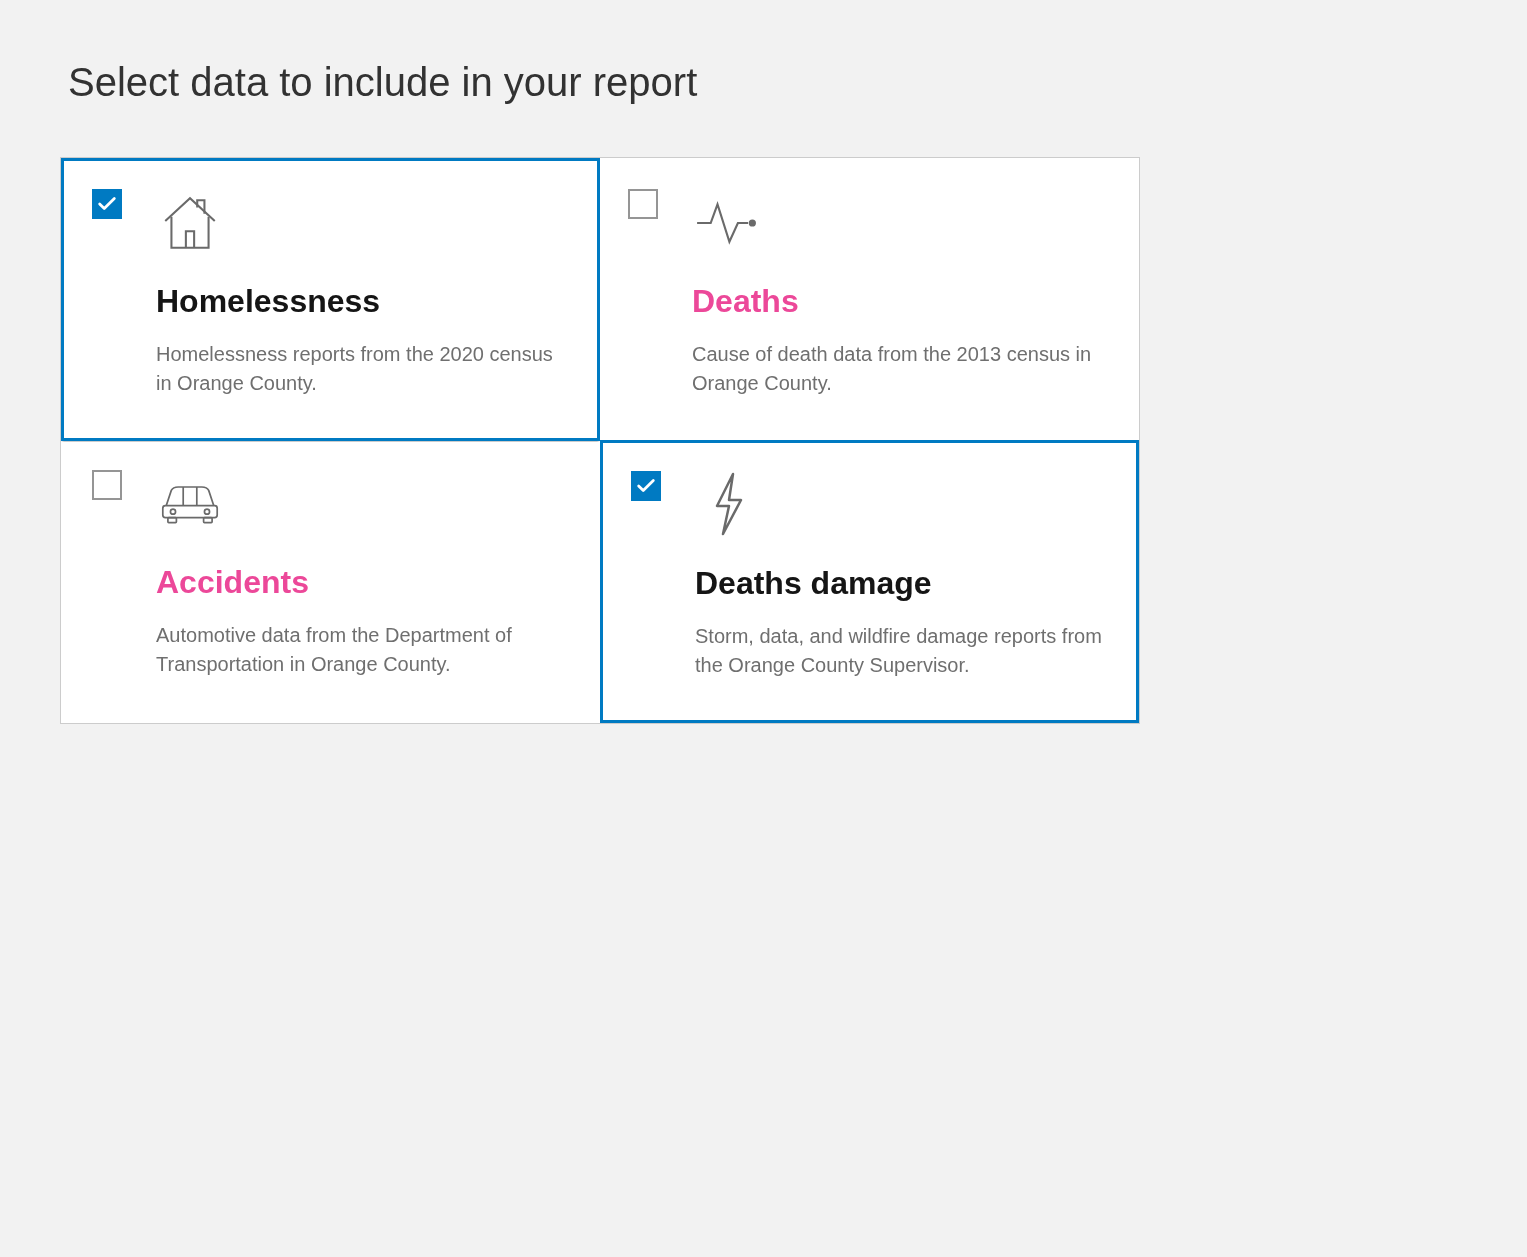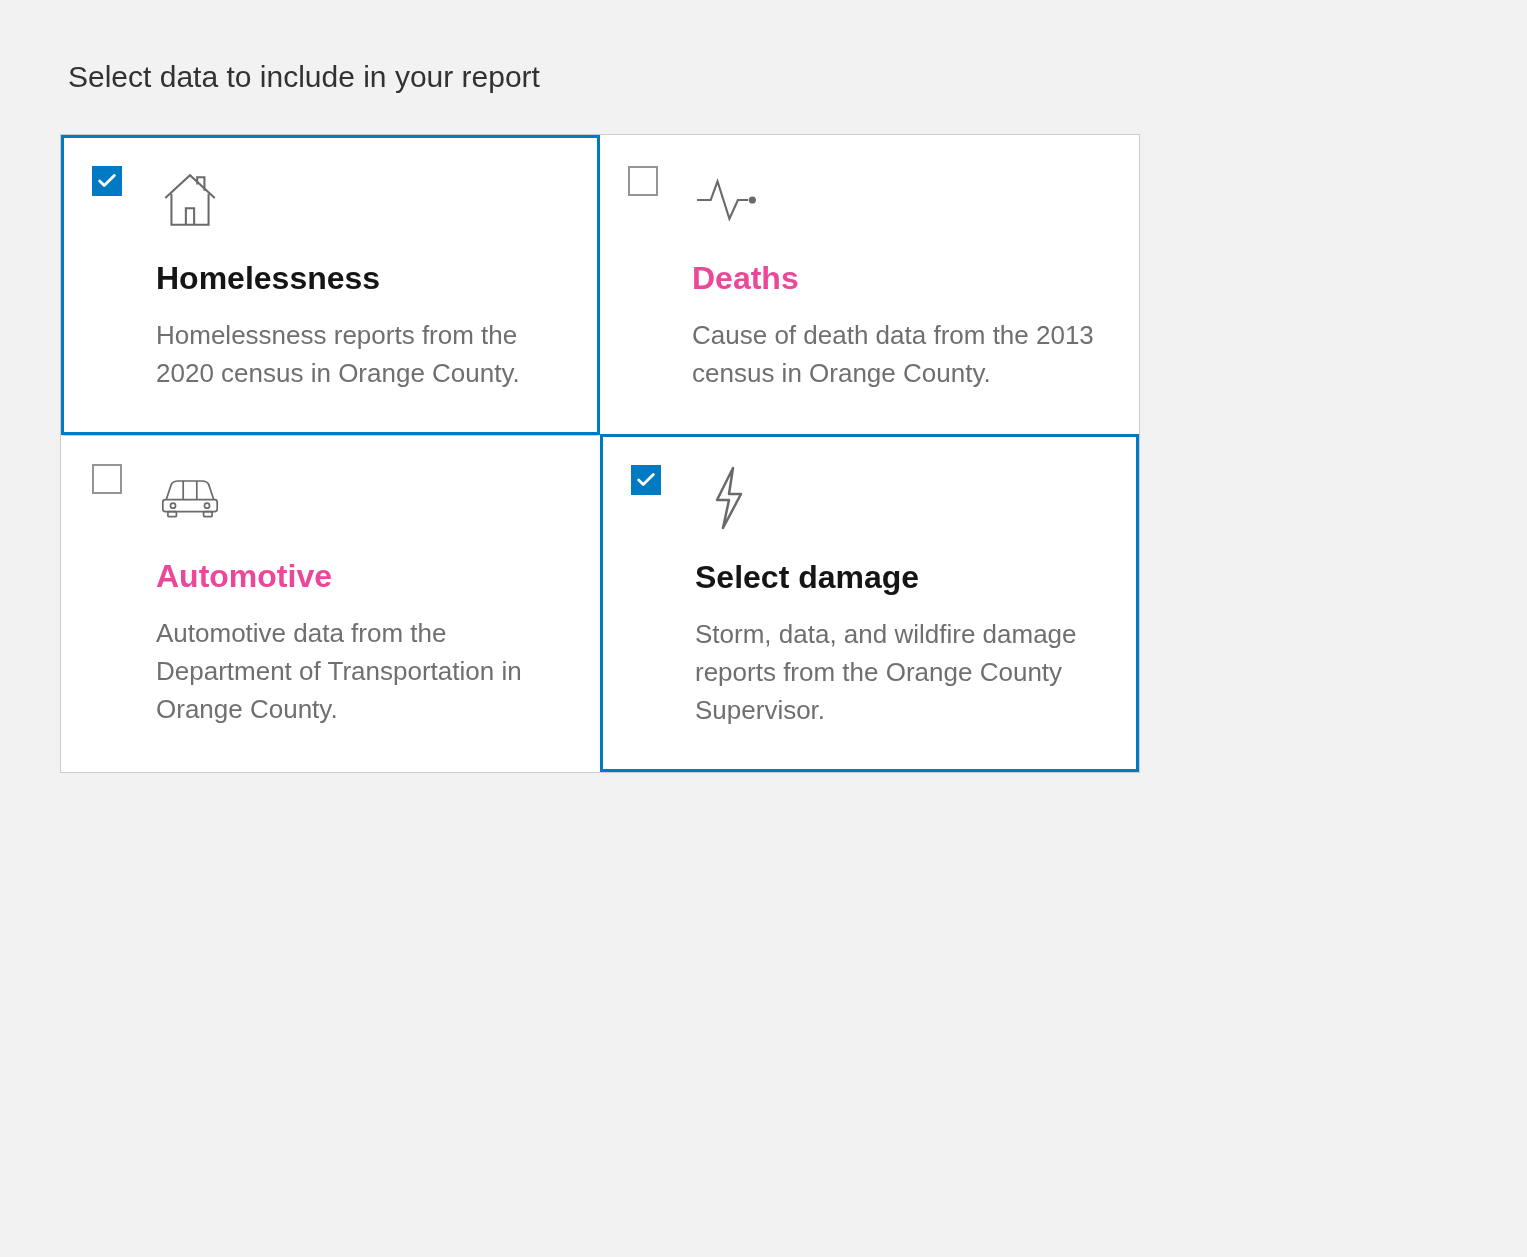--- a/index.html
+++ b/index.html
@@ -3,24 +3,24 @@
   <meta charset="utf-8">
   <style>
     * { box-sizing: border-box; margin: 0; padding: 0; }
     body {
       background: #f2f2f2;
       font-family: -apple-system, BlinkMacSystemFont, "Segoe UI", "Helvetica Neue", Arial, sans-serif;
       padding: 60px;
       width: 1527px;
     }
     .page-title {
-      font-size: 30px;
+      font-size: 40px;
       font-weight: 400;
       color: #323232;
-      margin-bottom: 40px;
+      margin-bottom: 52px;
       margin-left: 8px;
     }
     .grid {
       display: grid;
       grid-template-columns: 1fr 1fr;
       width: 1080px;
       background: #ffffff;
       border: 1px solid #cccccc;
     }
     .card {
@@ -71,21 +71,21 @@
       margin-top: 26px;
     }
     .card-title {
       font-size: 32px;
       font-weight: 600;
       margin-bottom: 20px;
     }
     .card.selected .card-title { color: #151515; }
     .card:not(.selected) .card-title { color: #ec4899; }
     .card-desc {
-      font-size: 26px;
+      font-size: 20px;
       line-height: 1.45;
       color: #6f6f6f;
       max-width: 420px;
     }
   </style>
 </head>
 <body>
 
 <h1 class="page-title">Select data to include in your report</h1>
 
@@ -143,37 +143,37 @@
           <rect x="14" y="44" width="10" height="6" rx="1"></rect>
           <rect x="56" y="44" width="10" height="6" rx="1"></rect>
           <circle cx="20" cy="37" r="3"></circle>
           <circle cx="60" cy="37" r="3"></circle>
           <line x1="32" y1="30" x2="32" y2="8"></line>
           <line x1="48" y1="30" x2="48" y2="8"></line>
         </svg>
       </div>
     </div>
     <div class="content">
-      <div class="card-title">Automotive</div>
+      <div class="card-title">Accidents</div>
       <div class="card-desc">Automotive data from the Department of Transportation in Orange County.</div>
     </div>
   </div>
 
   <div class="card selected">
     <div class="row-top">
       <div class="checkbox checked">
         <svg width="22" height="22" viewBox="0 0 24 24">
             <path d="M4 12 L9 17 L20 6" stroke="#ffffff" stroke-width="3" fill="none" stroke-linecap="round" stroke-linejoin="round"></path>
           </svg>
       </div>
       <div class="icon-slot">
         <svg width="40" height="66" viewBox="0 0 40 66" fill="none" stroke="#6a6a6a" stroke-width="2.5" stroke-linejoin="round">
           <path d="M24 2 L8 34 H20 L14 62 L32 28 H20 L24 2 Z"></path>
         </svg>
       </div>
     </div>
     <div class="content">
-      <div class="card-title">Select damage</div>
+      <div class="card-title">Deaths damage</div>
       <div class="card-desc">Storm, data, and wildfire damage reports from the Orange County Supervisor.</div>
     </div>
   </div>
 
 </div>
 
 </body></html>

